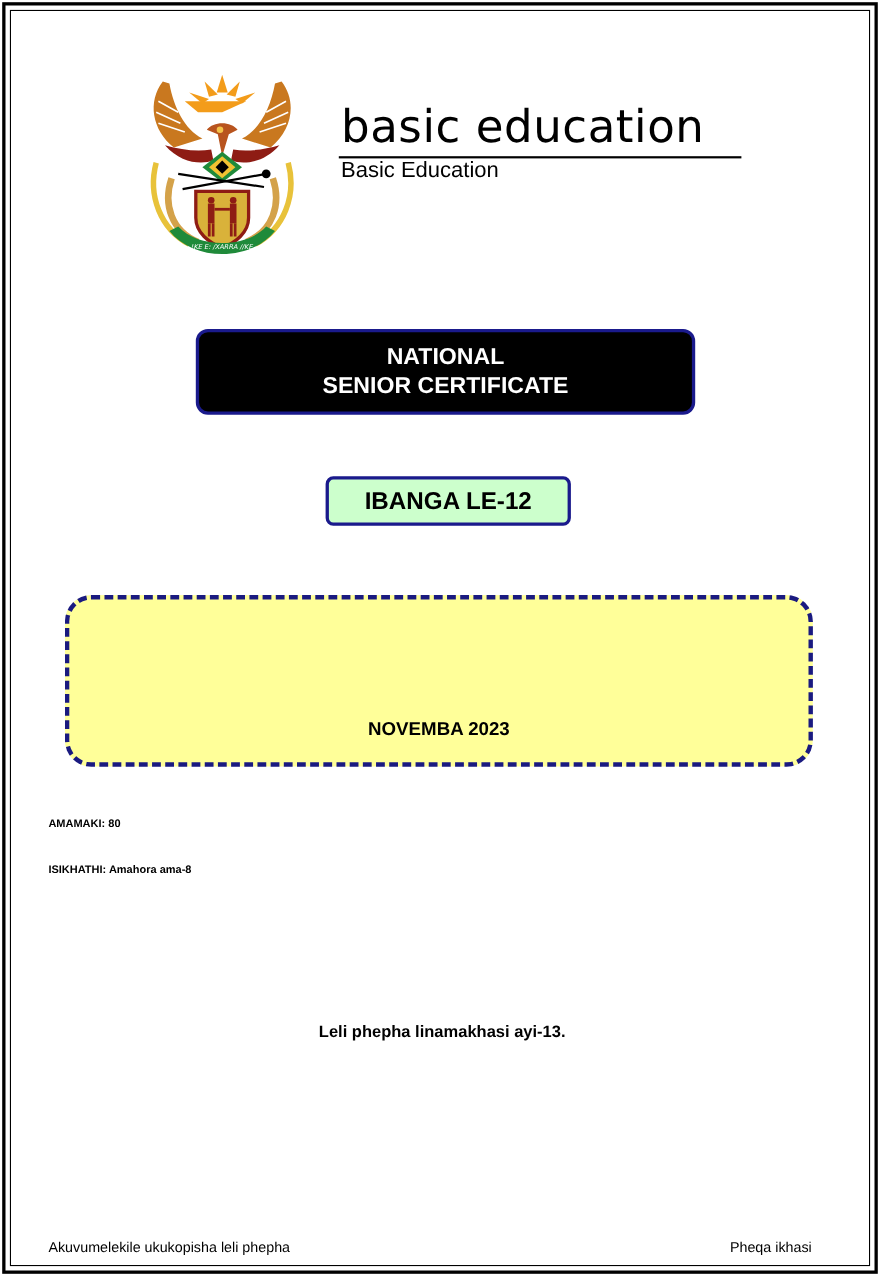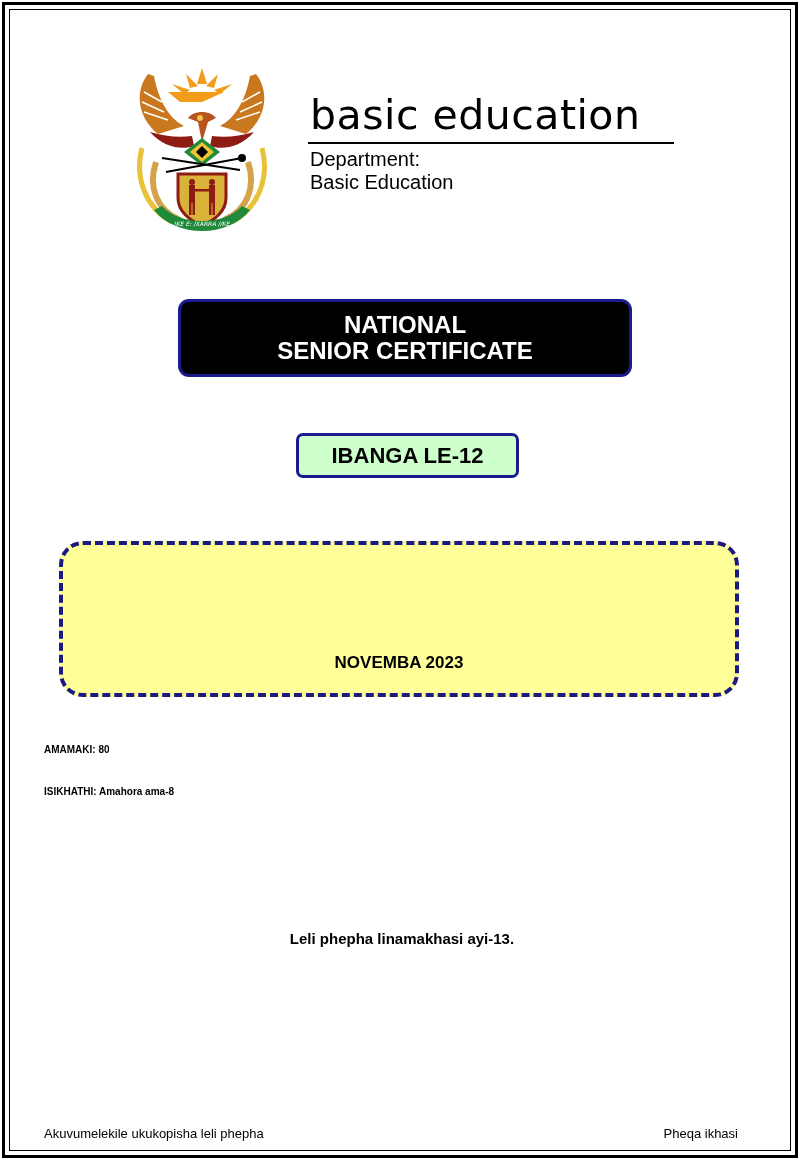--- a/index.html
+++ b/index.html
@@ -67,21 +67,21 @@
     .nsc-box {
       position: absolute;
       left: 178px; top: 299px;
       width: 448px; height: 72px;
       background: #000;
       border: 3px solid #1a1a8c;
       border-radius: 11px;
       color: #fff;
       text-align: center;
       font-weight: bold;
-      font-size: 24px;
+      font-size: 21px;
       line-height: 26px;
       display: flex;
       flex-direction: column;
       justify-content: center;
     }
     .grade-box {
       position: absolute;
       left: 296px; top: 433px;
       width: 217px; height: 39px;
       background: #ccffcc;
@@ -194,21 +194,20 @@
     </g>
 
     <path d="M26,148 C48,176 100,176 122,148 L114,144 C96,164 52,164 34,144 Z" fill="#1f8a3a"></path>
     <text x="74" y="164" font-size="6" fill="#fff" text-anchor="middle" font-family="DejaVu Sans, sans-serif" font-style="italic">!KE E: /XARRA //KE</text>
   </svg>
 </div>
 
 <div class="brand">
   <div class="brand-title">basic education</div>
   <div class="brand-rule"></div>
-  <div class="brand-dept">Department:</div>
   <div class="brand-dept" style="margin-top:0">Basic Education</div>
 </div>
 
 <div class="nsc-box">
   <div>NATIONAL</div>
   <div>SENIOR CERTIFICATE</div>
 </div>
 
 <div class="grade-box">IBANGA LE-12</div>
 

